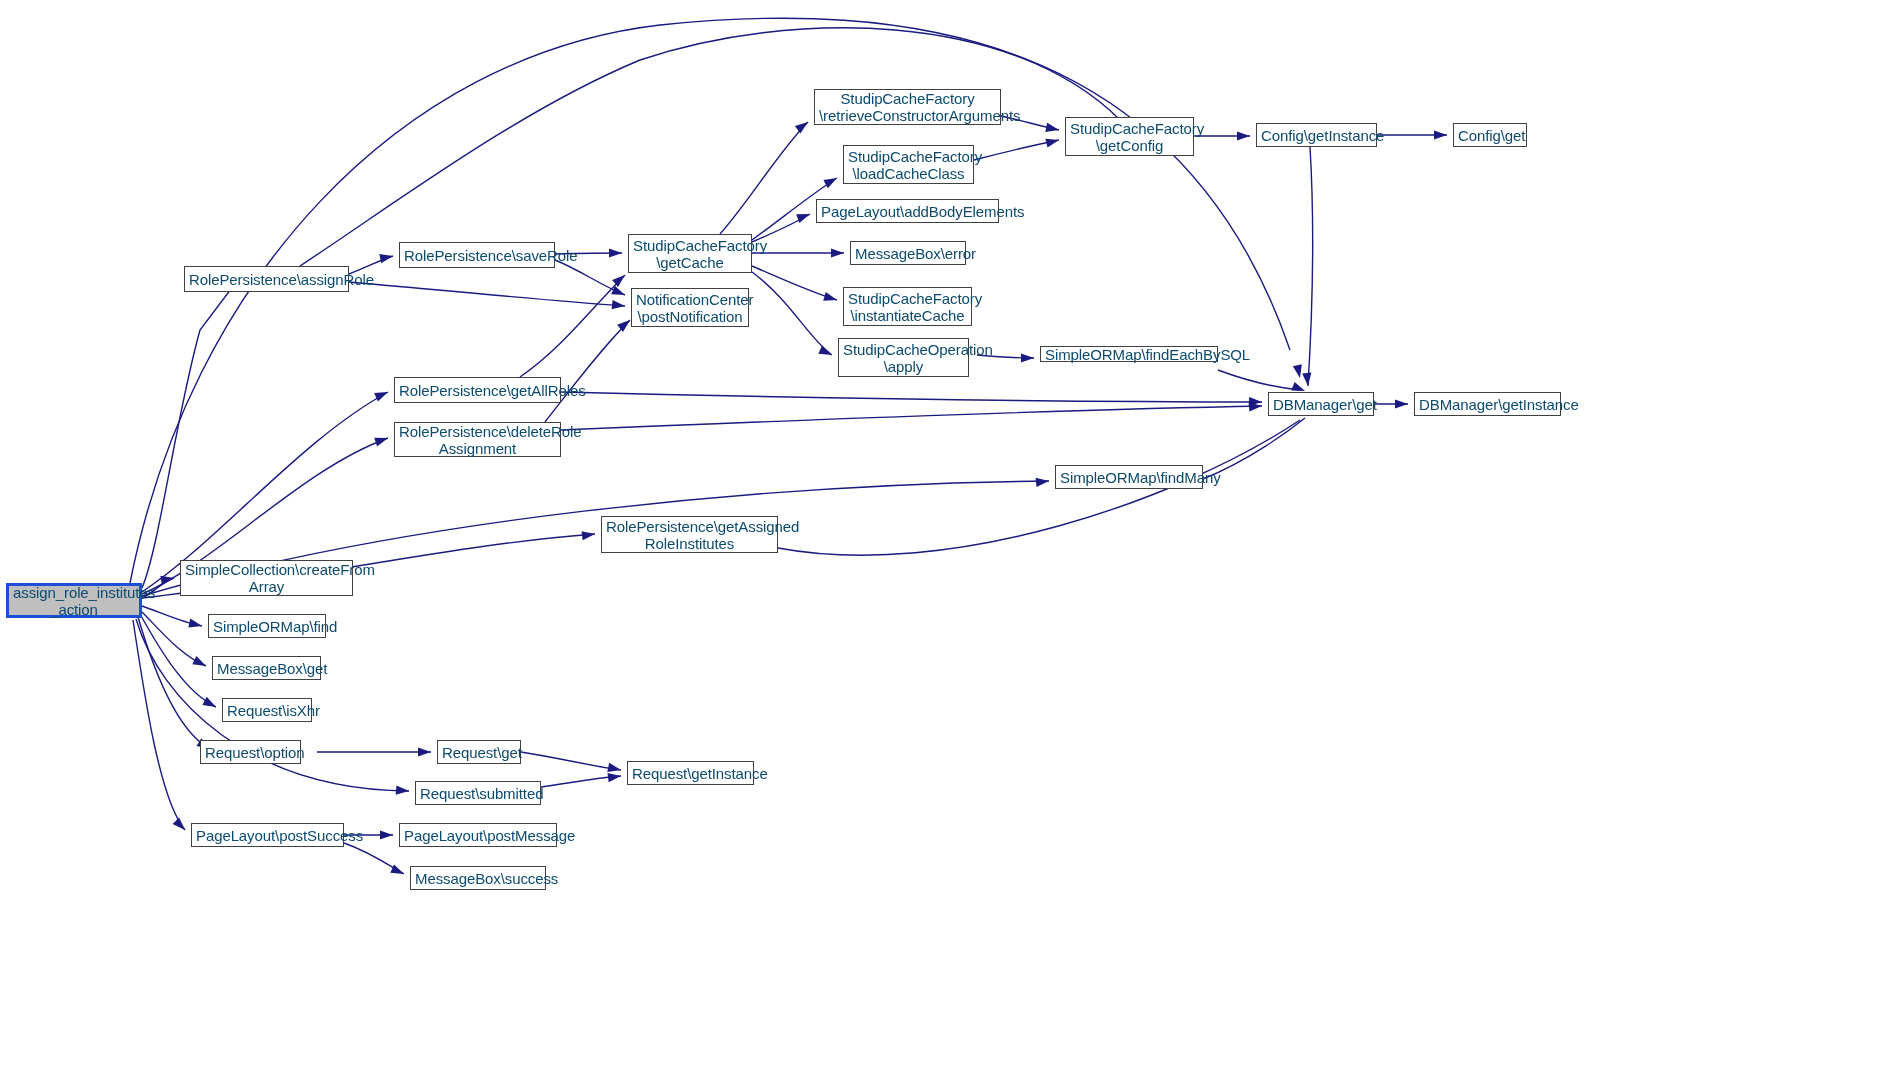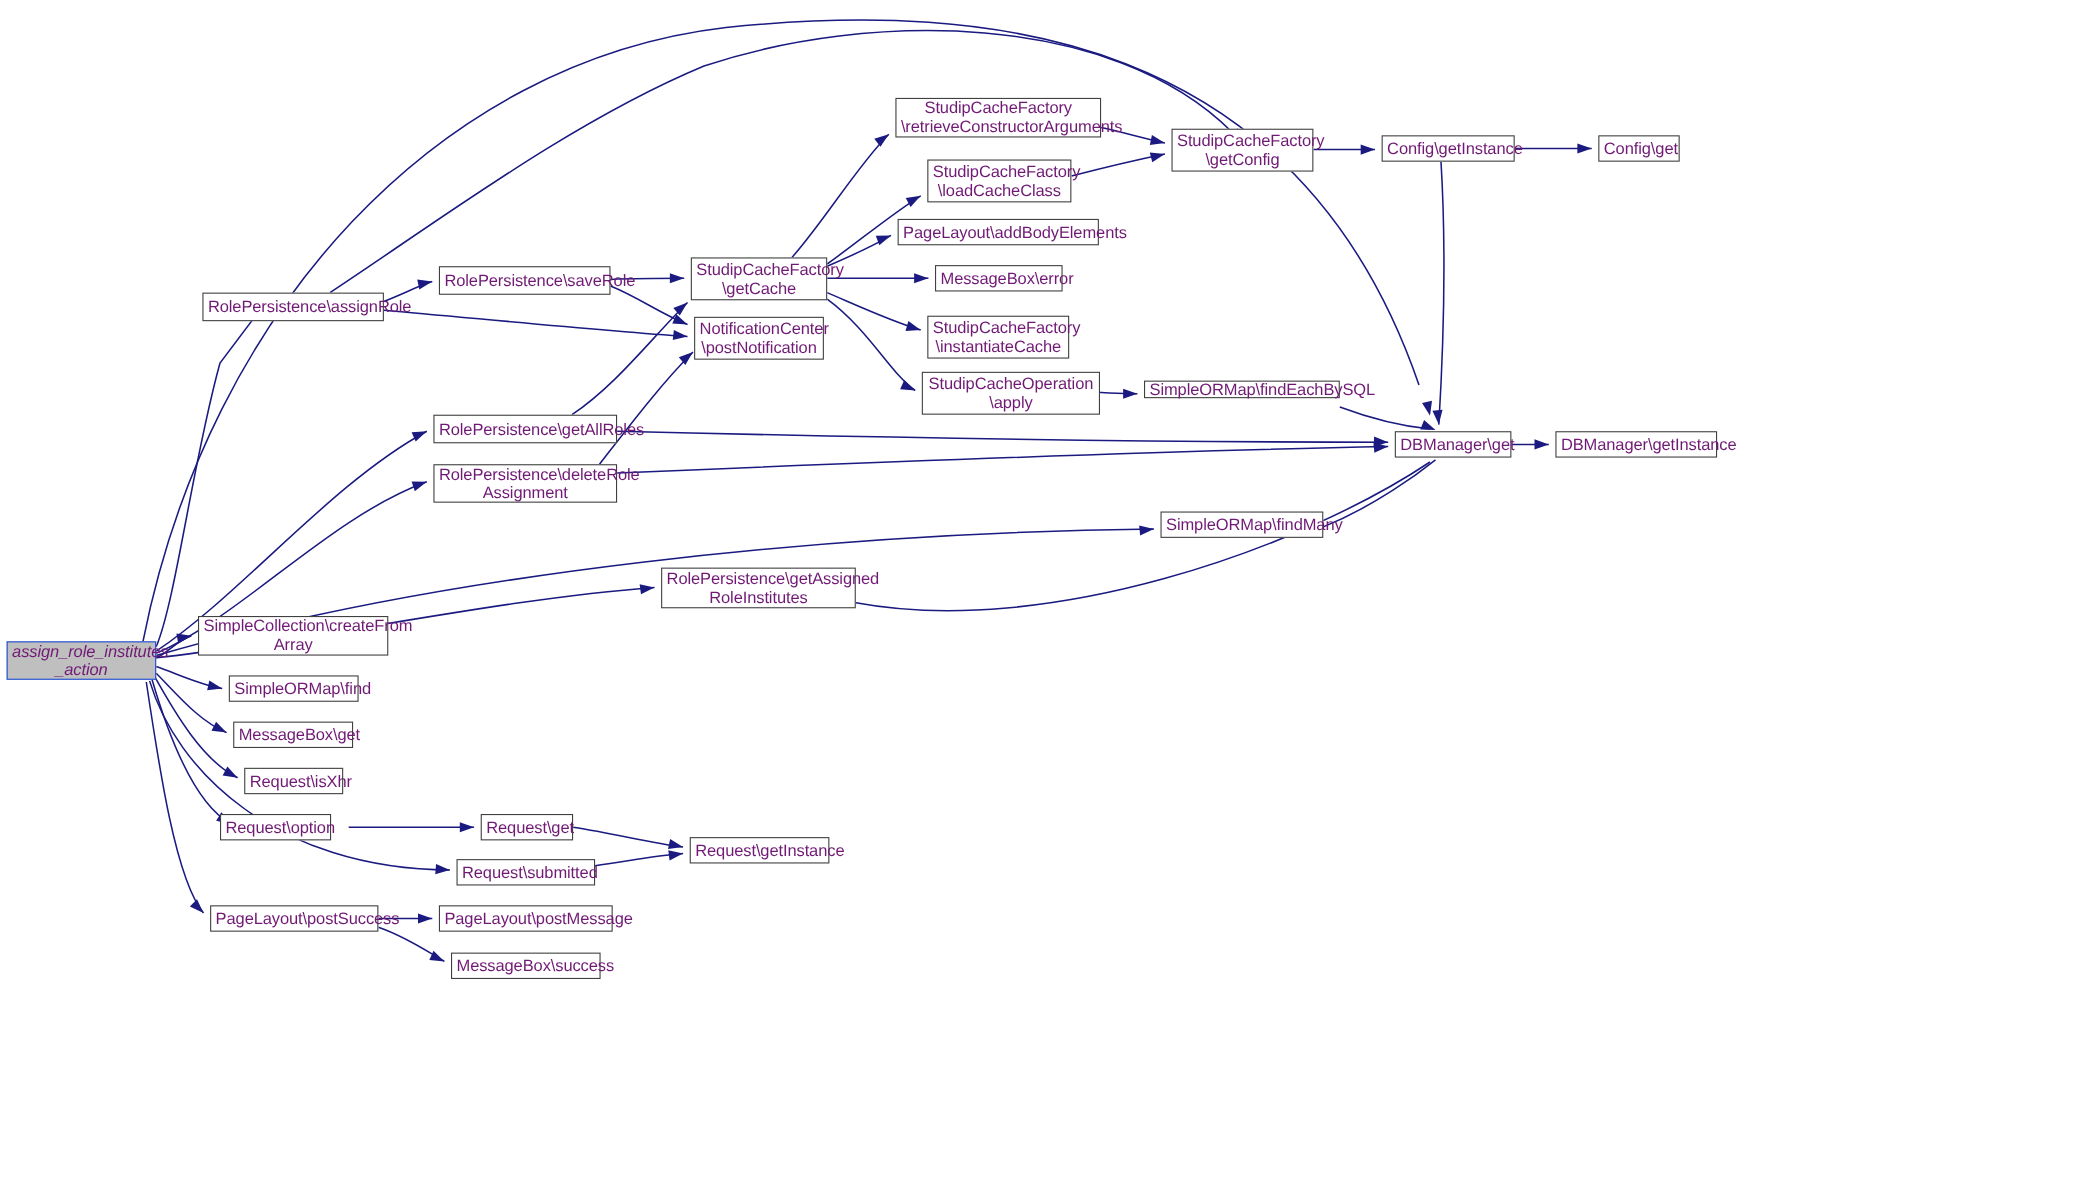--- a/index.html
+++ b/index.html
@@ -21,34 +21,33 @@
     left: 0;
     width: 1895px;
     height: 1080px;
     pointer-events: none;
   }
   .node {
     position: absolute;
     box-sizing: border-box;
     border: 1px solid #404040;
     background: #ffffff;
-    color: #701a75;
+    color: #0c4a6e;
     font-size: 15px;
     line-height: 17px;
     display: flex;
     align-items: center;
     justify-content: center;
     text-align: center;
     white-space: pre-line;
     letter-spacing: -0.1px;
   }
   .node.root {
     background: #bfbfbf;
-    border: 1px solid #1d4ed8;
-    font-style: italic;
+    border: 3px solid #1d4ed8;
   }
   .node-label {
     display: block;
     width: 100%;
     padding: 0 4px;
     box-sizing: border-box;
     white-space: pre-line;
   }
 </style>
 </head>
@@ -163,21 +162,21 @@
       <div class="node" style="left: 631px; top: 288px; width: 118px; height: 39px;"><span class="node-label">NotificationCenter
 \postNotification</span></div>
       <div class="node" style="left: 814px; top: 89px; width: 187px; height: 36px;"><span class="node-label">StudipCacheFactory
 \retrieveConstructorArguments</span></div>
       <div class="node" style="left: 843px; top: 145px; width: 131px; height: 39px;"><span class="node-label">StudipCacheFactory
 \loadCacheClass</span></div>
       <div class="node" style="left: 816px; top: 199px; width: 183px; height: 24px;"><span class="node-label">PageLayout\addBodyElements</span></div>
       <div class="node" style="left: 850px; top: 241px; width: 116px; height: 24px;"><span class="node-label">MessageBox\error</span></div>
       <div class="node" style="left: 843px; top: 287px; width: 129px; height: 39px;"><span class="node-label">StudipCacheFactory
 \instantiateCache</span></div>
-      <div class="node" style="left: 838px; top: 338px; width: 162px; height: 39px;"><span class="node-label">StudipCacheOperation
+      <div class="node" style="left: 838px; top: 338px; width: 131px; height: 39px;"><span class="node-label">StudipCacheOperation
 \apply</span></div>
       <div class="node" style="left: 1065px; top: 117px; width: 129px; height: 39px;"><span class="node-label">StudipCacheFactory
 \getConfig</span></div>
       <div class="node" style="left: 1256px; top: 123px; width: 121px; height: 24px;"><span class="node-label">Config\getInstance</span></div>
       <div class="node" style="left: 1453px; top: 123px; width: 74px; height: 24px;"><span class="node-label">Config\get</span></div>
       <div class="node" style="left: 1040px; top: 346px; width: 178px; height: 16px;"><span class="node-label">SimpleORMap\findEachBySQL</span></div>
       <div class="node" style="left: 1268px; top: 392px; width: 106px; height: 24px;"><span class="node-label">DBManager\get</span></div>
       <div class="node" style="left: 1414px; top: 392px; width: 147px; height: 24px;"><span class="node-label">DBManager\getInstance</span></div>
       <div class="node" style="left: 1055px; top: 465px; width: 148px; height: 24px;"><span class="node-label">SimpleORMap\findMany</span></div>
       <div class="node" style="left: 601px; top: 516px; width: 177px; height: 37px;"><span class="node-label">RolePersistence\getAssigned

